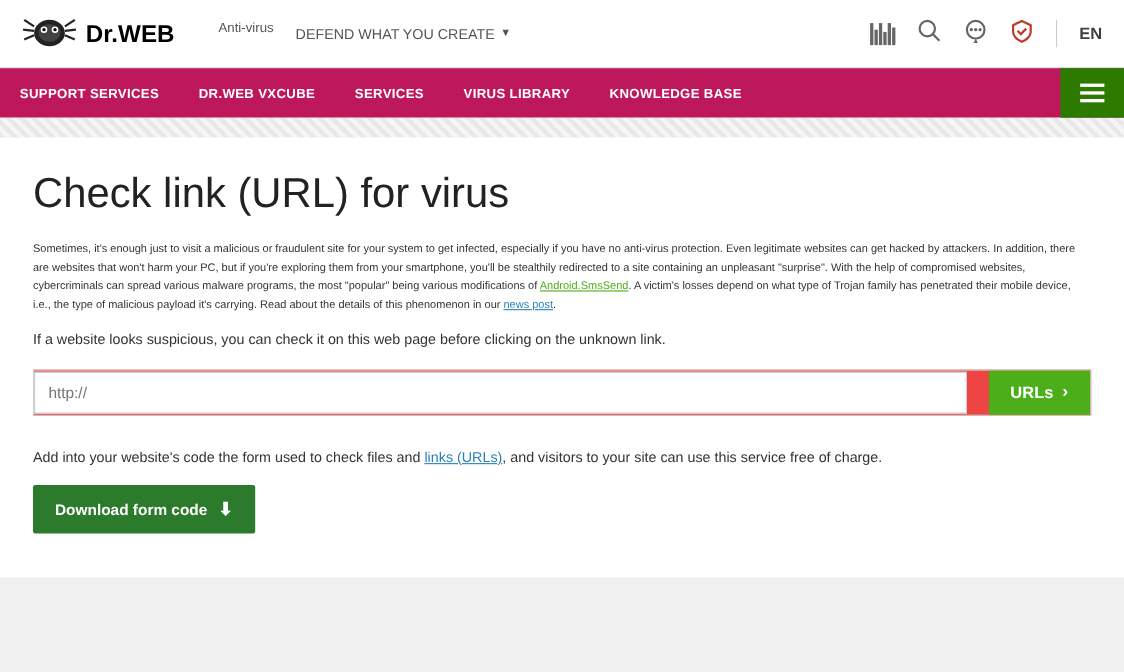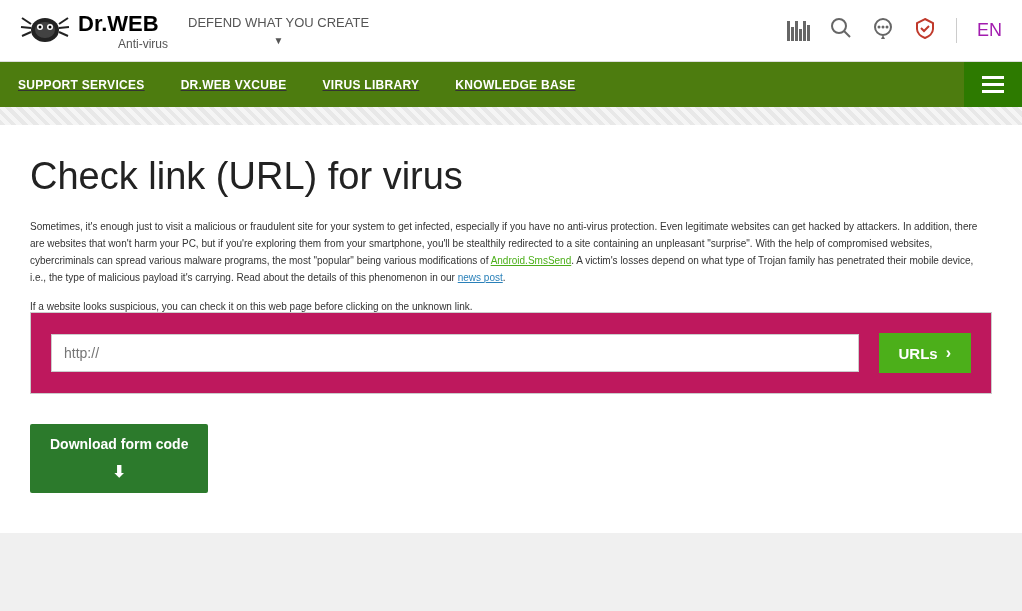--- a/index.html
+++ b/index.html
@@ -17,31 +17,30 @@
       display: flex;
       align-items: center;
       gap: 8px;
     }
     .logo-icon {
       width: 50px;
       height: 45px;
     }
     .logo-text-area {
       display: flex;
-      flex-direction: column;
+      flex-direction: row;
     }
     .tagline {
       margin-left: 20px;
       font-size: 13px;
       color: #555;
       display: flex;
       align-items: center;
       gap: 5px;
       cursor: pointer;
-      flex-direction: column;
     }
     .tagline-arrow {
       font-size: 10px;
       color: #555;
     }
     .header-icons {
       margin-left: auto;
       display: flex;
       align-items: center;
       gap: 20px;
@@ -53,32 +52,31 @@
     }
     .header-icon.shield {
       color: #c0392b;
     }
     .header-divider {
       width: 1px;
       height: 25px;
       background: #ccc;
     }
     .lang-btn {
-      font-size: 18px;
-      color: #a21caf;
-      font-weight: normal;
+      font-size: 15px;
+      color: #404040;
+      font-weight: bold;
       cursor: pointer;
     }
 
     
     .nav {
-      background: #4d7c0f;
-      display: flex;
-      align-items: center;
-      text-decoration: underline;
+      background: #be185d;
+      display: flex;
+      align-items: center;
     }
     .nav-item {
       padding: 14px 18px;
       color: #fff;
       font-size: 12px;
       font-weight: bold;
       text-transform: uppercase;
       cursor: pointer;
       white-space: nowrap;
       letter-spacing: 0.3px;
@@ -131,29 +129,29 @@
       margin-bottom: 15px;
     }
     .description a {
       color: #2980b9;
       text-decoration: underline;
     }
     .description a.green-link {
       color: #4caf1a;
     }
     .info-text {
-      font-size: 10px;
+      font-size: 13px;
       color: #333;
+      margin-bottom: 20px;
     }
 
     
     .url-check-container {
-      background: #be185d;
+      background: #ef4444;
       border: 1px solid #ccc;
-      padding: 20px;
       margin-bottom: 30px;
       display: flex;
       align-items: center;
       gap: 20px;
     }
     .url-input {
       flex: 1;
       padding: 10px 12px;
       border: 1px solid #ccc;
       background: #fff;
@@ -193,21 +191,20 @@
       color: #fff;
       border: none;
       padding: 12px 20px;
       font-size: 14px;
       font-weight: bold;
       cursor: pointer;
       display: flex;
       align-items: center;
       gap: 10px;
       border-radius: 2px;
-      flex-direction: column;
     }
     .download-icon {
       font-size: 16px;
     }
 
     
     .barcode-icon {
       display: flex;
       align-items: flex-end;
       gap: 1px;
@@ -285,20 +282,21 @@
       </svg>
     </div>
     <div class="header-divider"></div>
     <div class="lang-btn">EN</div>
   </div>
 </div>
 
 <nav class="nav">
   <div class="nav-item">SUPPORT SERVICES</div>
   <div class="nav-item">DR.WEB VXCUBE</div>
+  <div class="nav-item">SERVICES</div>
   <div class="nav-item">VIRUS LIBRARY</div>
   <div class="nav-item">KNOWLEDGE BASE</div>
   <div class="nav-hamburger">
     <div class="hamburger-line"></div>
     <div class="hamburger-line"></div>
     <div class="hamburger-line"></div>
   </div>
 </nav>
 
 <div class="stripe"></div>
@@ -313,18 +311,21 @@
   <p class="info-text">If a website looks suspicious, you can check it on this web page before clicking on the unknown link.</p>
 
   <div class="url-check-container">
     <input type="text" class="url-input" placeholder="http://" style="">
     <button class="send-btn">
       <span>URLs</span>
       <span class="chevron">›</span>
     </button>
   </div>
 
+  <p class="bottom-text">
+    <span>Add into your website's code the form used to check files and </span><a href="#">links (URLs)</a><span>, and visitors to your site can use this service free of charge.</span>
+  </p>
 
   <button class="download-btn">
     <span>Download form code</span>
     <span class="download-icon">⬇</span>
   </button>
 </div>
 
 </body></html>

